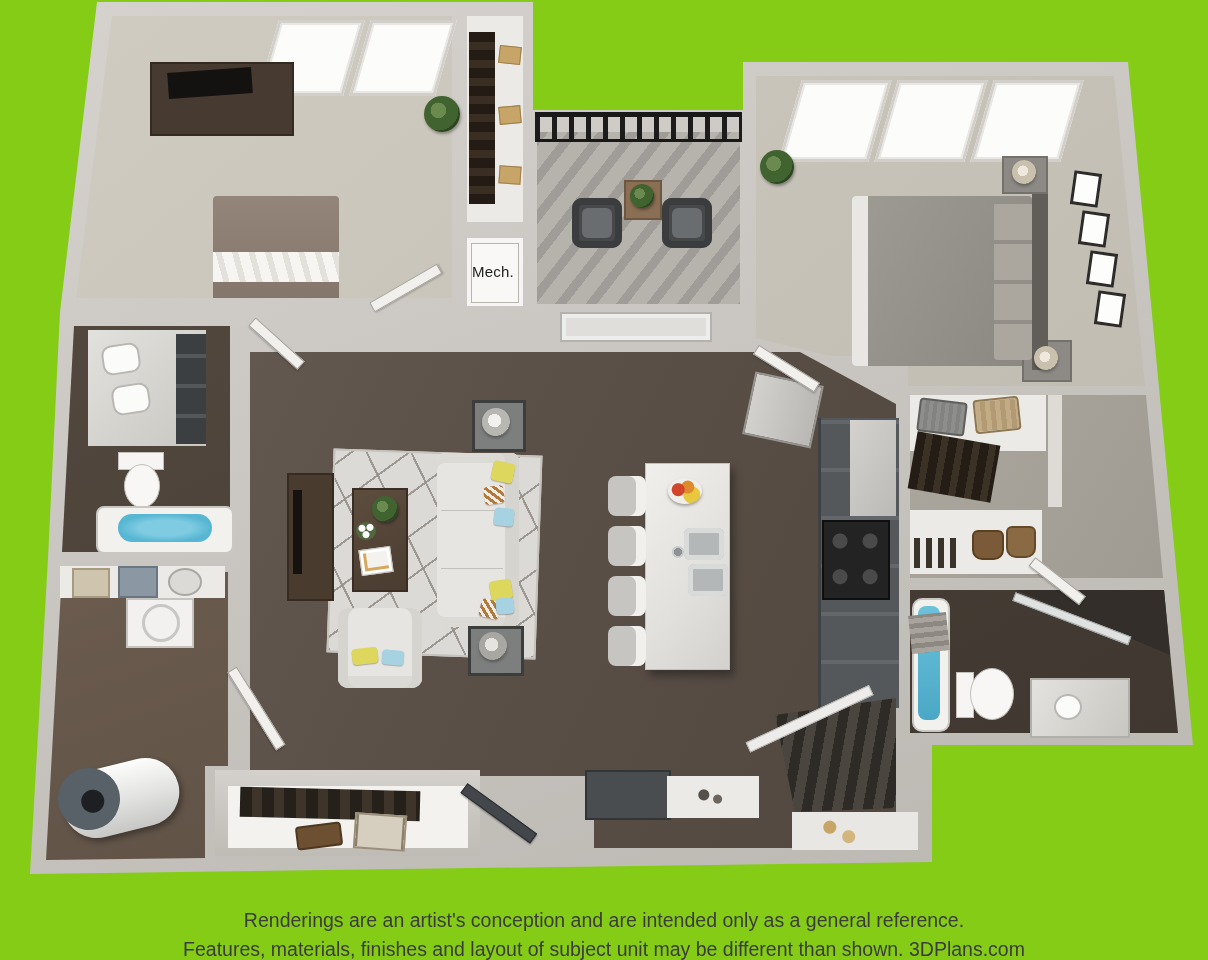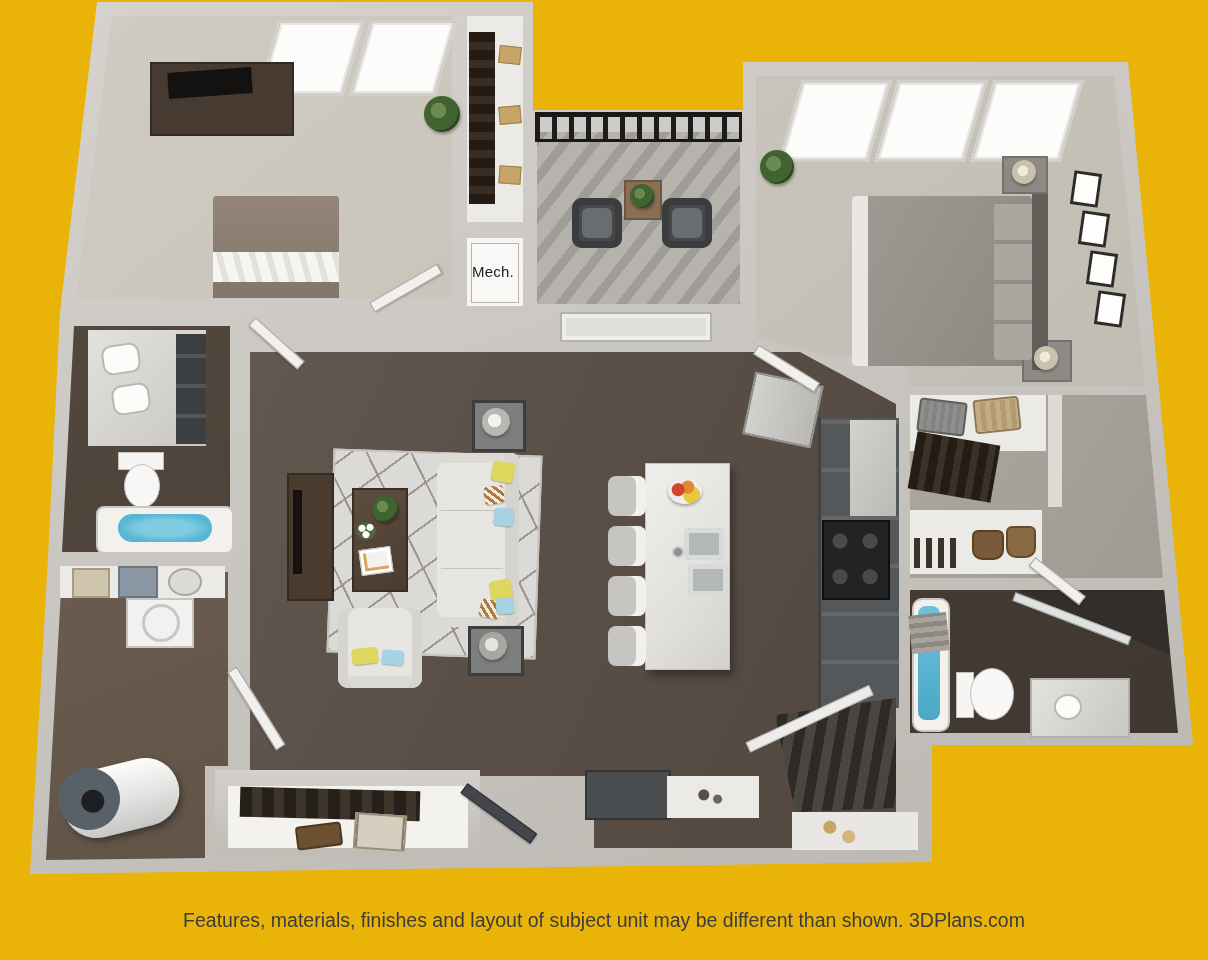--- a/index.html
+++ b/index.html
@@ -4,21 +4,21 @@
 <style>
   :root{
     --wall:#c9c5c0; --wallLight:#dedbd7; --carpet:#c8c4ba; --carpetDark:#aca89f;
     --woodDark:#5b5048; --woodDarker:#463d36; --woodMed:#6c5c4f; --concrete:#b6b3ad;
     --white:#f2f1ee; --marble:#e9e7e4; --counterDark:#55585a; --furnDark:#473a30;
     --black:#1b1b1b; --sofa:#e7e5e1; --bedGray:#96928c; --bedTaupe:#8a7c6f;
     --accentYellow:#ddd75e; --accentBlue:#a7d2e2; --water:#57b6d2; --green:#41632f;
     --tan:#c7a568; --steel:#b7babb; --text:#3c3c3c;
   }
   html,body{margin:0;padding:0;background:#ffffff;}
-  .canvas{position:relative;width:1208px;height:960px;background:#eab308;overflow:hidden;
+  .canvas{position:relative;width:1208px;height:960px;background:#84cc16;overflow:hidden;
           font-family:"Liberation Sans", sans-serif;}
   .abs{position:absolute;}
   .full{position:absolute;inset:0;}
   .leaf{position:absolute;background:#f1f0ed;border:1px solid #a29f99;transform-origin:0 50%;box-shadow:1px 1px 2px rgba(0,0,0,.25);}
   .pane{position:absolute;background:#fcfcfb;border:3px solid #d2cfca;transform:skewX(-16deg);box-shadow:inset 0 0 0 2px #e9e7e3;}
   .lamp{position:absolute;border-radius:50%;background:radial-gradient(circle at 45% 45%, #efe9dd 0 28%, #c9c0ae 29% 70%, #8d857a 71%);box-shadow:0 2px 3px rgba(0,0,0,.3);}
   .plant{position:absolute;border-radius:50%;background:radial-gradient(circle at 40% 40%, #6a8a4f 0 25%, #41632f 26% 65%, #2c4620 66%);box-shadow:1px 2px 3px rgba(0,0,0,.35);}
   .pillow{position:absolute;border-radius:4px;box-shadow:0 1px 1px rgba(0,0,0,.25);}
   .mechlabel{position:absolute;left:463px;top:238px;width:60px;height:66px;display:flex;align-items:center;justify-content:center;
              font-size:15px;color:#1e1e1e;z-index:9;letter-spacing:.2px;}
@@ -208,16 +208,17 @@
               background-image:radial-gradient(circle at 30% 40%,#c7a568 0 6px,rgba(0,0,0,0) 7px),radial-gradient(circle at 45% 65%,#d3b67e 0 6px,rgba(0,0,0,0) 7px);"></div>
   <div class="abs" style="left:464px;top:782px;width:84px;height:10px;background:#43464a;border:1px solid #2b2d30;transform:rotate(36deg);transform-origin:0 50%;box-shadow:1px 1px 2px rgba(0,0,0,.4);z-index:6;"></div>
 
   <div class="leaf" style="left:372px;top:302px;width:76px;height:9px;transform:rotate(-30deg);z-index:6;"></div>
   <div class="leaf" style="left:252px;top:316px;width:64px;height:9px;transform:rotate(42deg);z-index:6;"></div>
   <div class="leaf" style="left:756px;top:344px;width:70px;height:9px;transform:rotate(32deg);z-index:6;"></div>
   <div class="abs" style="left:560px;top:312px;width:148px;height:26px;background:#dfdedb;border:2px solid #b5b2ad;z-index:5;
               box-shadow:inset 0 0 0 4px #eceeee, inset 74px 0 0 -70px #b5b2ad;"></div>
 
   <div class="disclaimer">
+    <div>Renderings are an artist's conception and are intended only as a general reference.</div>
     <div>Features, materials, finishes and layout of subject unit may be different than shown. 3DPlans.com</div>
   </div>
 
 </div>
 
 </body></html>

